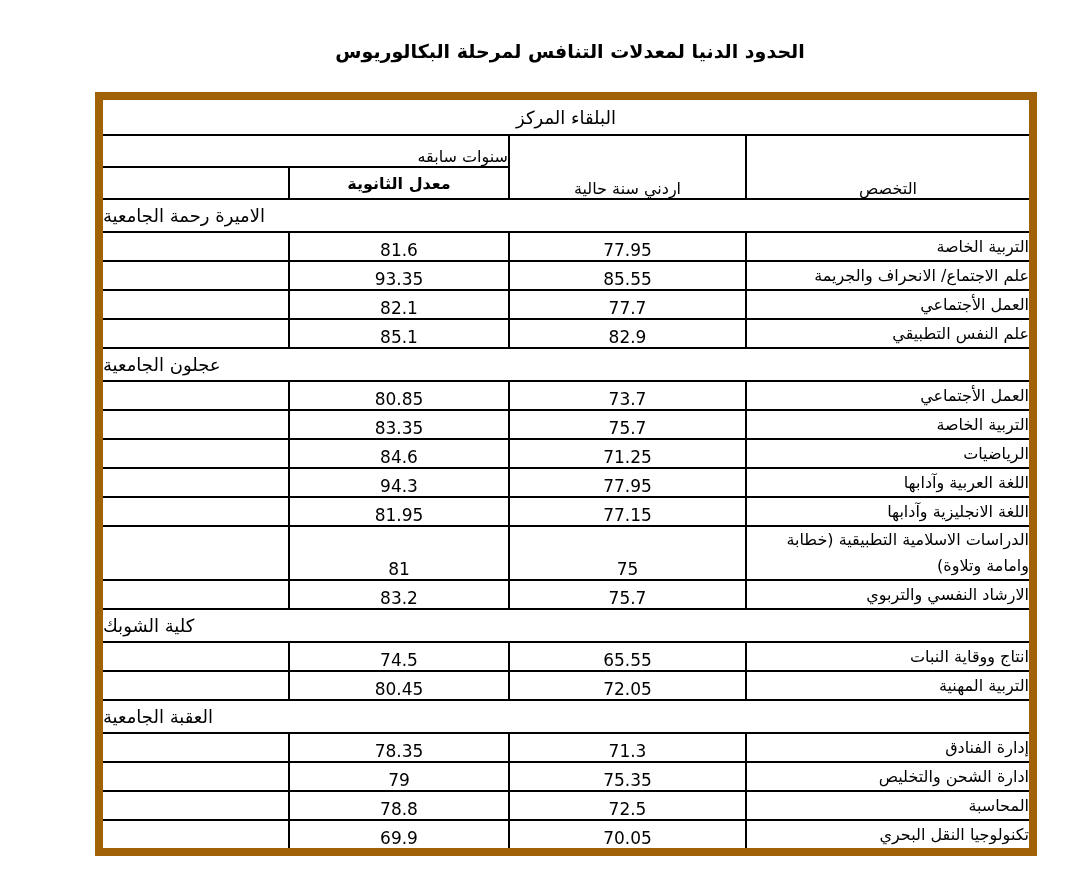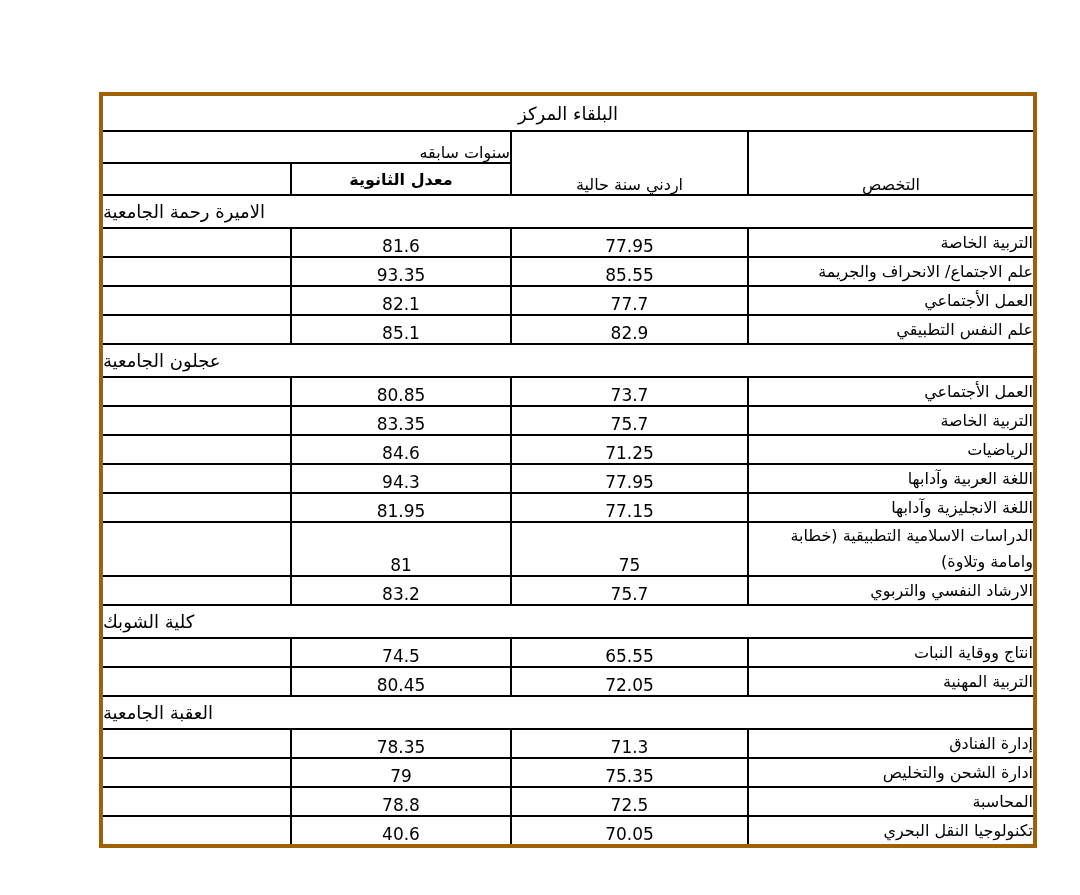--- a/index.html
+++ b/index.html
@@ -100,28 +100,29 @@
     text-align: center;
     vertical-align: bottom;
     font-size: 17px;
     padding-bottom: 2px;
     font-family: "DejaVu Sans", "Liberation Sans", sans-serif;
   }
   td.empty-cell {
     background: #ffffff;
   }
   table.rates-table {
-    border: 4px solid #a16207;
+    border: 8px solid #a16207;
   }
 </style>
 </head>
 <body>
 
 <div class="page">
 
+  <div class="doc-title">الحدود الدنيا لمعدلات التنافس لمرحلة البكالوريوس</div>
 
   <table class="rates-table">
     <colgroup>
       <col style="width:287px">
       <col style="width:237px">
       <col style="width:220px">
       <col style="width:190px">
     </colgroup>
     <tbody>
       <tr>
@@ -241,19 +242,19 @@
         </tr>
         <tr class="data-row">
           <td class="spec-cell">المحاسبة</td>
           <td class="num-cell">72.5</td>
           <td class="num-cell">78.8</td>
           <td class="empty-cell"></td>
         </tr>
         <tr class="data-row">
           <td class="spec-cell">تكنولوجيا النقل البحري</td>
           <td class="num-cell">70.05</td>
-          <td class="num-cell">40.6</td>
+          <td class="num-cell">69.9</td>
           <td class="empty-cell"></td>
         </tr>
       </tbody>
   </table>
 
 </div>
 
 </body></html>

